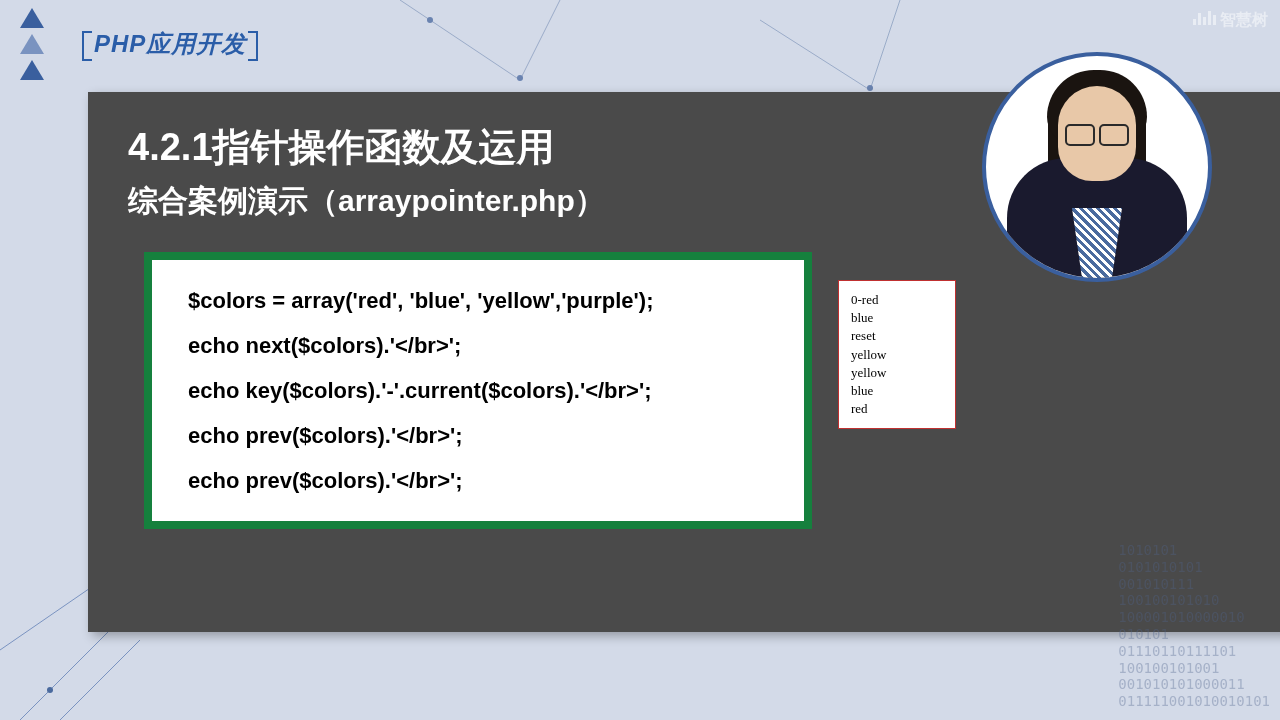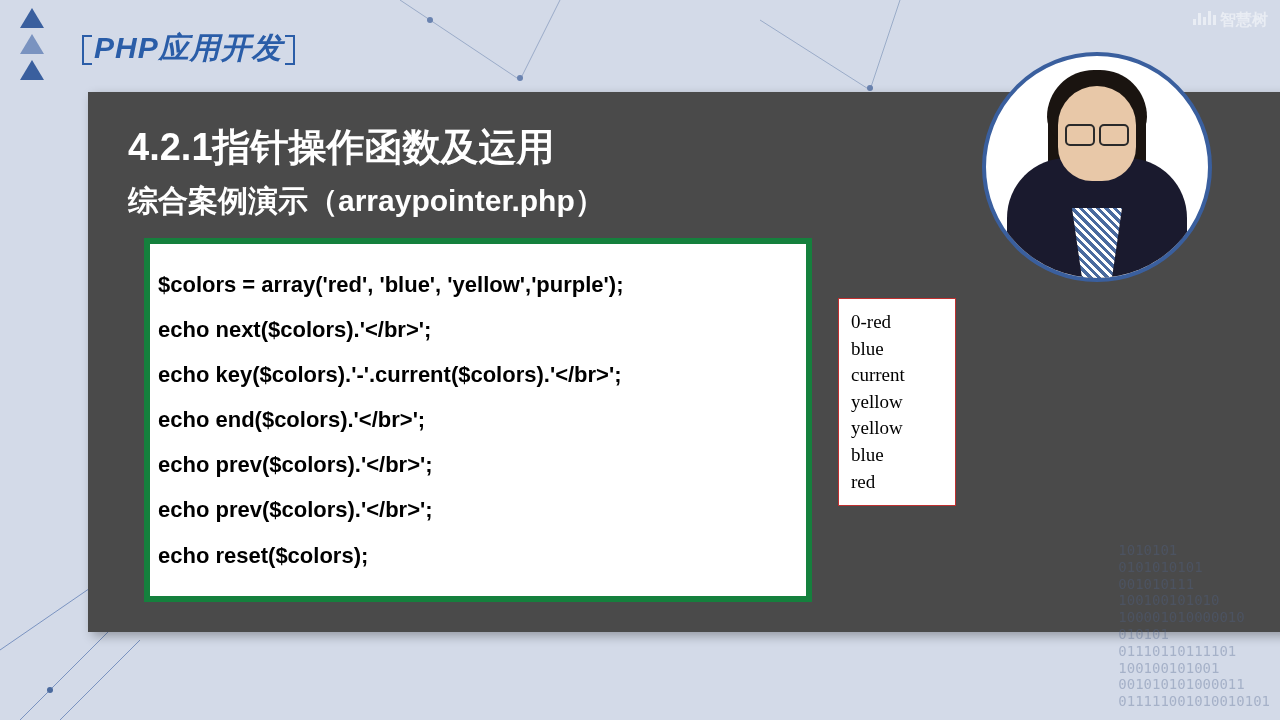--- a/index.html
+++ b/index.html
@@ -13,21 +13,21 @@
   }
   .bg-lines {
     position: absolute;
     top: 0; left: 0; width: 100%; height: 100%;
     pointer-events: none;
   }
   .header-title {
     position: absolute;
     top: 28px;
     left: 80px;
-    font-size: 30px;
+    font-size: 24px;
     font-weight: bold;
     color: #2a5da8;
     font-style: italic;
     letter-spacing: 1px;
   }
   .header-title::before,
   .header-title::after {
     content: "";
     display: inline-block;
     width: 8px;
@@ -74,42 +74,42 @@
     margin-bottom: 8px;
   }
   .slide-subtitle {
     color: #fff;
     font-size: 30px;
     font-weight: bold;
     margin-bottom: 8px;
   }
   .code-box {
     position: absolute;
-    top: 238px;
+    top: 252px;
     left: 144px;
     width: 668px;
     background: #fff;
-    border: 6px solid #15803d;
-    padding: 18px 8px;
+    border: 8px solid #15803d;
+    padding: 18px 36px;
     font-family: Arial, sans-serif;
     font-size: 22px;
     font-weight: bold;
     line-height: 2.05;
     color: #000;
   }
   .output-box {
     position: absolute;
-    top: 298px;
+    top: 280px;
     left: 838px;
     width: 118px;
     background: #fff;
     border: 1px solid #c03030;
     padding: 10px 12px;
     font-family: "Times New Roman", serif;
-    font-size: 19px;
+    font-size: 13px;
     line-height: 1.4;
     color: #000;
   }
   .presenter {
     position: absolute;
     top: 52px;
     right: 68px;
     width: 230px;
     height: 230px;
     border-radius: 50%;
@@ -255,30 +255,28 @@
 
 <div class="slide">
   <div class="slide-title">4.2.1指针操作函数及运用</div>
   <div class="slide-subtitle">综合案例演示（arraypointer.php）</div>
 </div>
 
 <div class="code-box">
   <div>$colors = array('red', 'blue', 'yellow','purple');</div>
   <div>echo next($colors).'&lt;/br&gt;';</div>
   <div>echo key($colors).'-'.current($colors).'&lt;/br&gt;';</div>
-  <div>echo end($colors).'&lt;/br&gt;';</div>
   <div>echo prev($colors).'&lt;/br&gt;';</div>
   <div>echo prev($colors).'&lt;/br&gt;';</div>
-  <div>echo reset($colors);</div>
 </div>
 
 <div class="output-box">
   <div>0-red</div>
   <div>blue</div>
-  <div>current</div>
+  <div>reset</div>
   <div>yellow</div>
   <div>yellow</div>
   <div>blue</div>
   <div>red</div>
 </div>
 
 <div class="presenter">
   <div class="presenter-hair-side l"></div>
   <div class="presenter-hair-side r"></div>
   <div class="presenter-body"></div>

